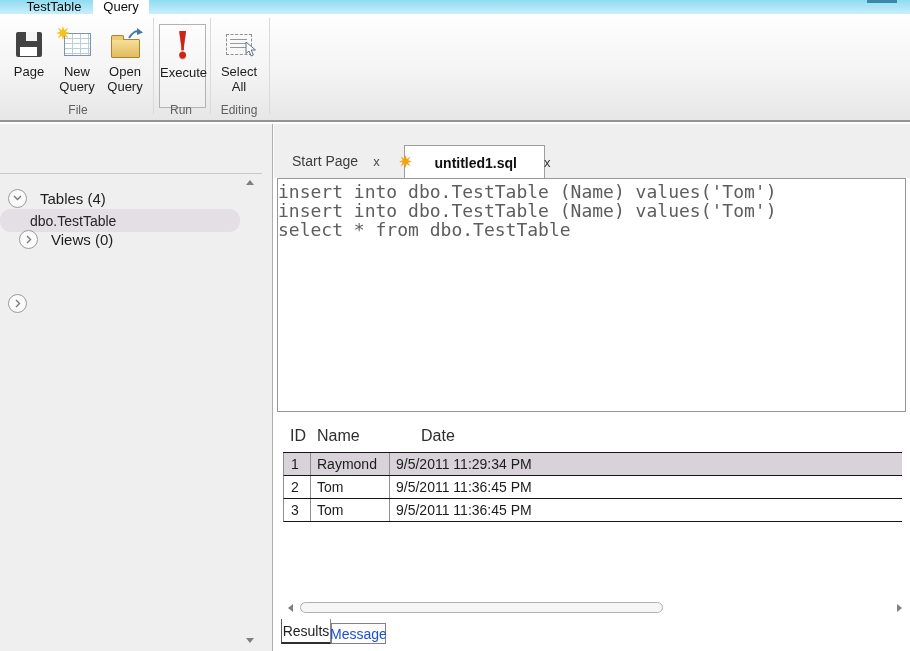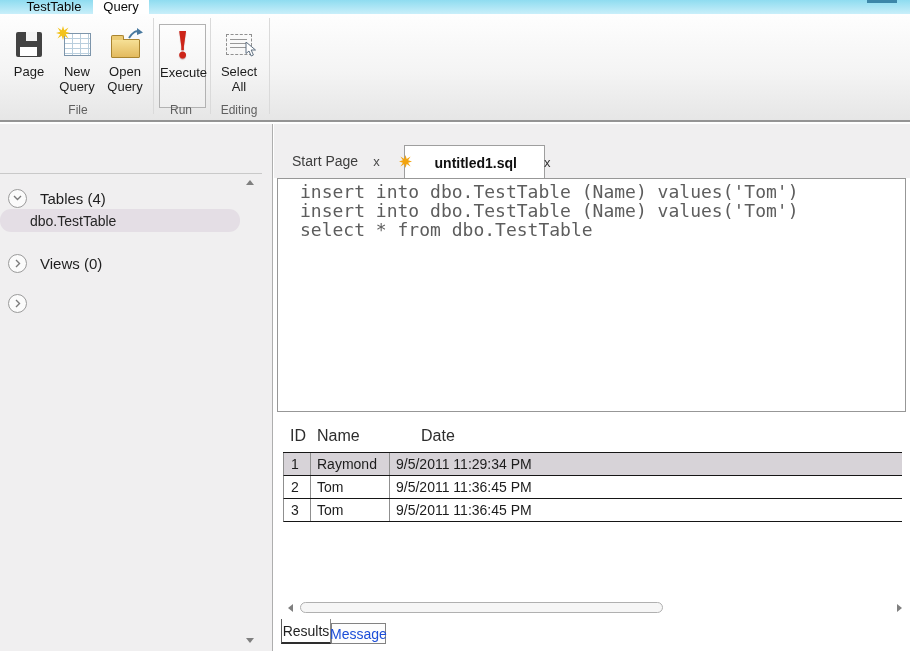--- a/index.html
+++ b/index.html
@@ -59,21 +59,21 @@
            font-family:"Liberation Sans",sans-serif;}
   #search-input::placeholder{color:#9a9a9a;}
   #tree{position:absolute;left:0;top:49px;right:10px;bottom:0;border-top:1px solid #c9c9c9;}
   .tree-row{position:absolute;left:0;right:0;height:22px;display:flex;align-items:center;cursor:default;}
   .tree-row .chev{width:17px;height:17px;border-radius:50%;border:1px solid #9b9b9b;background:#fbfbfb;
       display:flex;align-items:center;justify-content:center;margin-left:8px;flex:none;}
   .tree-label{margin-left:13px;font-size:15px;color:#1e1e1e;}
   #row-tables{top:13px;}
   #row-testtable{top:35px;height:23px;background:#e4dee5;width:240px;right:auto;border-radius:11px;}
   #row-testtable .tree-label{margin-left:30px;font-size:14px;color:#252525;}
-  #row-views{top:78px;}
+  #row-views{top:54px;padding-left:11px;}
   #row-sprocs{top:118px;}
   .vscroll-arrow{position:absolute;right:8px;width:0;height:0;border-left:4px solid transparent;border-right:4px solid transparent;}
   #tree-up{top:6px;border-bottom:5px solid #7f7f7f;}
   #tree-down{bottom:8px;border-top:5px solid #7f7f7f;}
 
   
   #main{position:absolute;left:274px;top:124px;right:0;bottom:0;background:#f0eff0;}
   #tabbar{position:absolute;left:0;top:0;right:0;height:54px;}
   #tab-startpage{position:absolute;left:6px;top:22px;height:30px;display:flex;align-items:center;
       font-size:14px;color:#3d3d3d;padding:0 12px;}
@@ -81,21 +81,21 @@
   #tab-untitled{position:absolute;left:130px;top:21px;width:141px;height:34px;background:#fff;
       border:1px solid #9e9e9e;border-bottom:none;box-sizing:border-box;display:flex;align-items:center;
       justify-content:center;font-size:14px;font-weight:bold;color:#101010;gap:23px;}
   #tab-untitled .close{font-weight:normal;color:#333;font-size:13px;margin-left:4px;}
 
   #content{position:absolute;left:0;top:54px;right:0;bottom:0;background:#fff;}
 
   
   #editor{position:absolute;left:3px;top:0;width:629px;height:234px;border:1px solid #979797;
       box-sizing:border-box;background:#fff;font-family:"DejaVu Sans Mono","Liberation Mono",monospace;
-      font-size:18px;line-height:19px;color:#5d5d5d;padding:3px 22px;white-space:pre;overflow:hidden;cursor:text;}
+      font-size:18px;line-height:19px;color:#5d5d5d;padding:3px 0;white-space:pre;overflow:hidden;cursor:text;}
 
   
   #grid-header{position:absolute;top:249px;left:0;font-size:16px;color:#2d2d2d;}
   .ghead{position:absolute;top:0;}
   #gh-id{left:16px;} #gh-name{left:43px;} #gh-date{left:123px;margin-left:24px;}
   #grid{position:absolute;left:9px;top:274px;width:619px;border-top:1px solid #161616;}
   .grow{height:22px;border-bottom:1px solid #161616;border-left:1px solid #8f8f8f;
       display:flex;align-items:center;font-size:14px;color:#1c1c1c;background:#fff;box-sizing:content-box;}
   .grow.selected{background:#d7d3d8;}
   .cell{height:100%;display:flex;align-items:center;box-sizing:border-box;}

